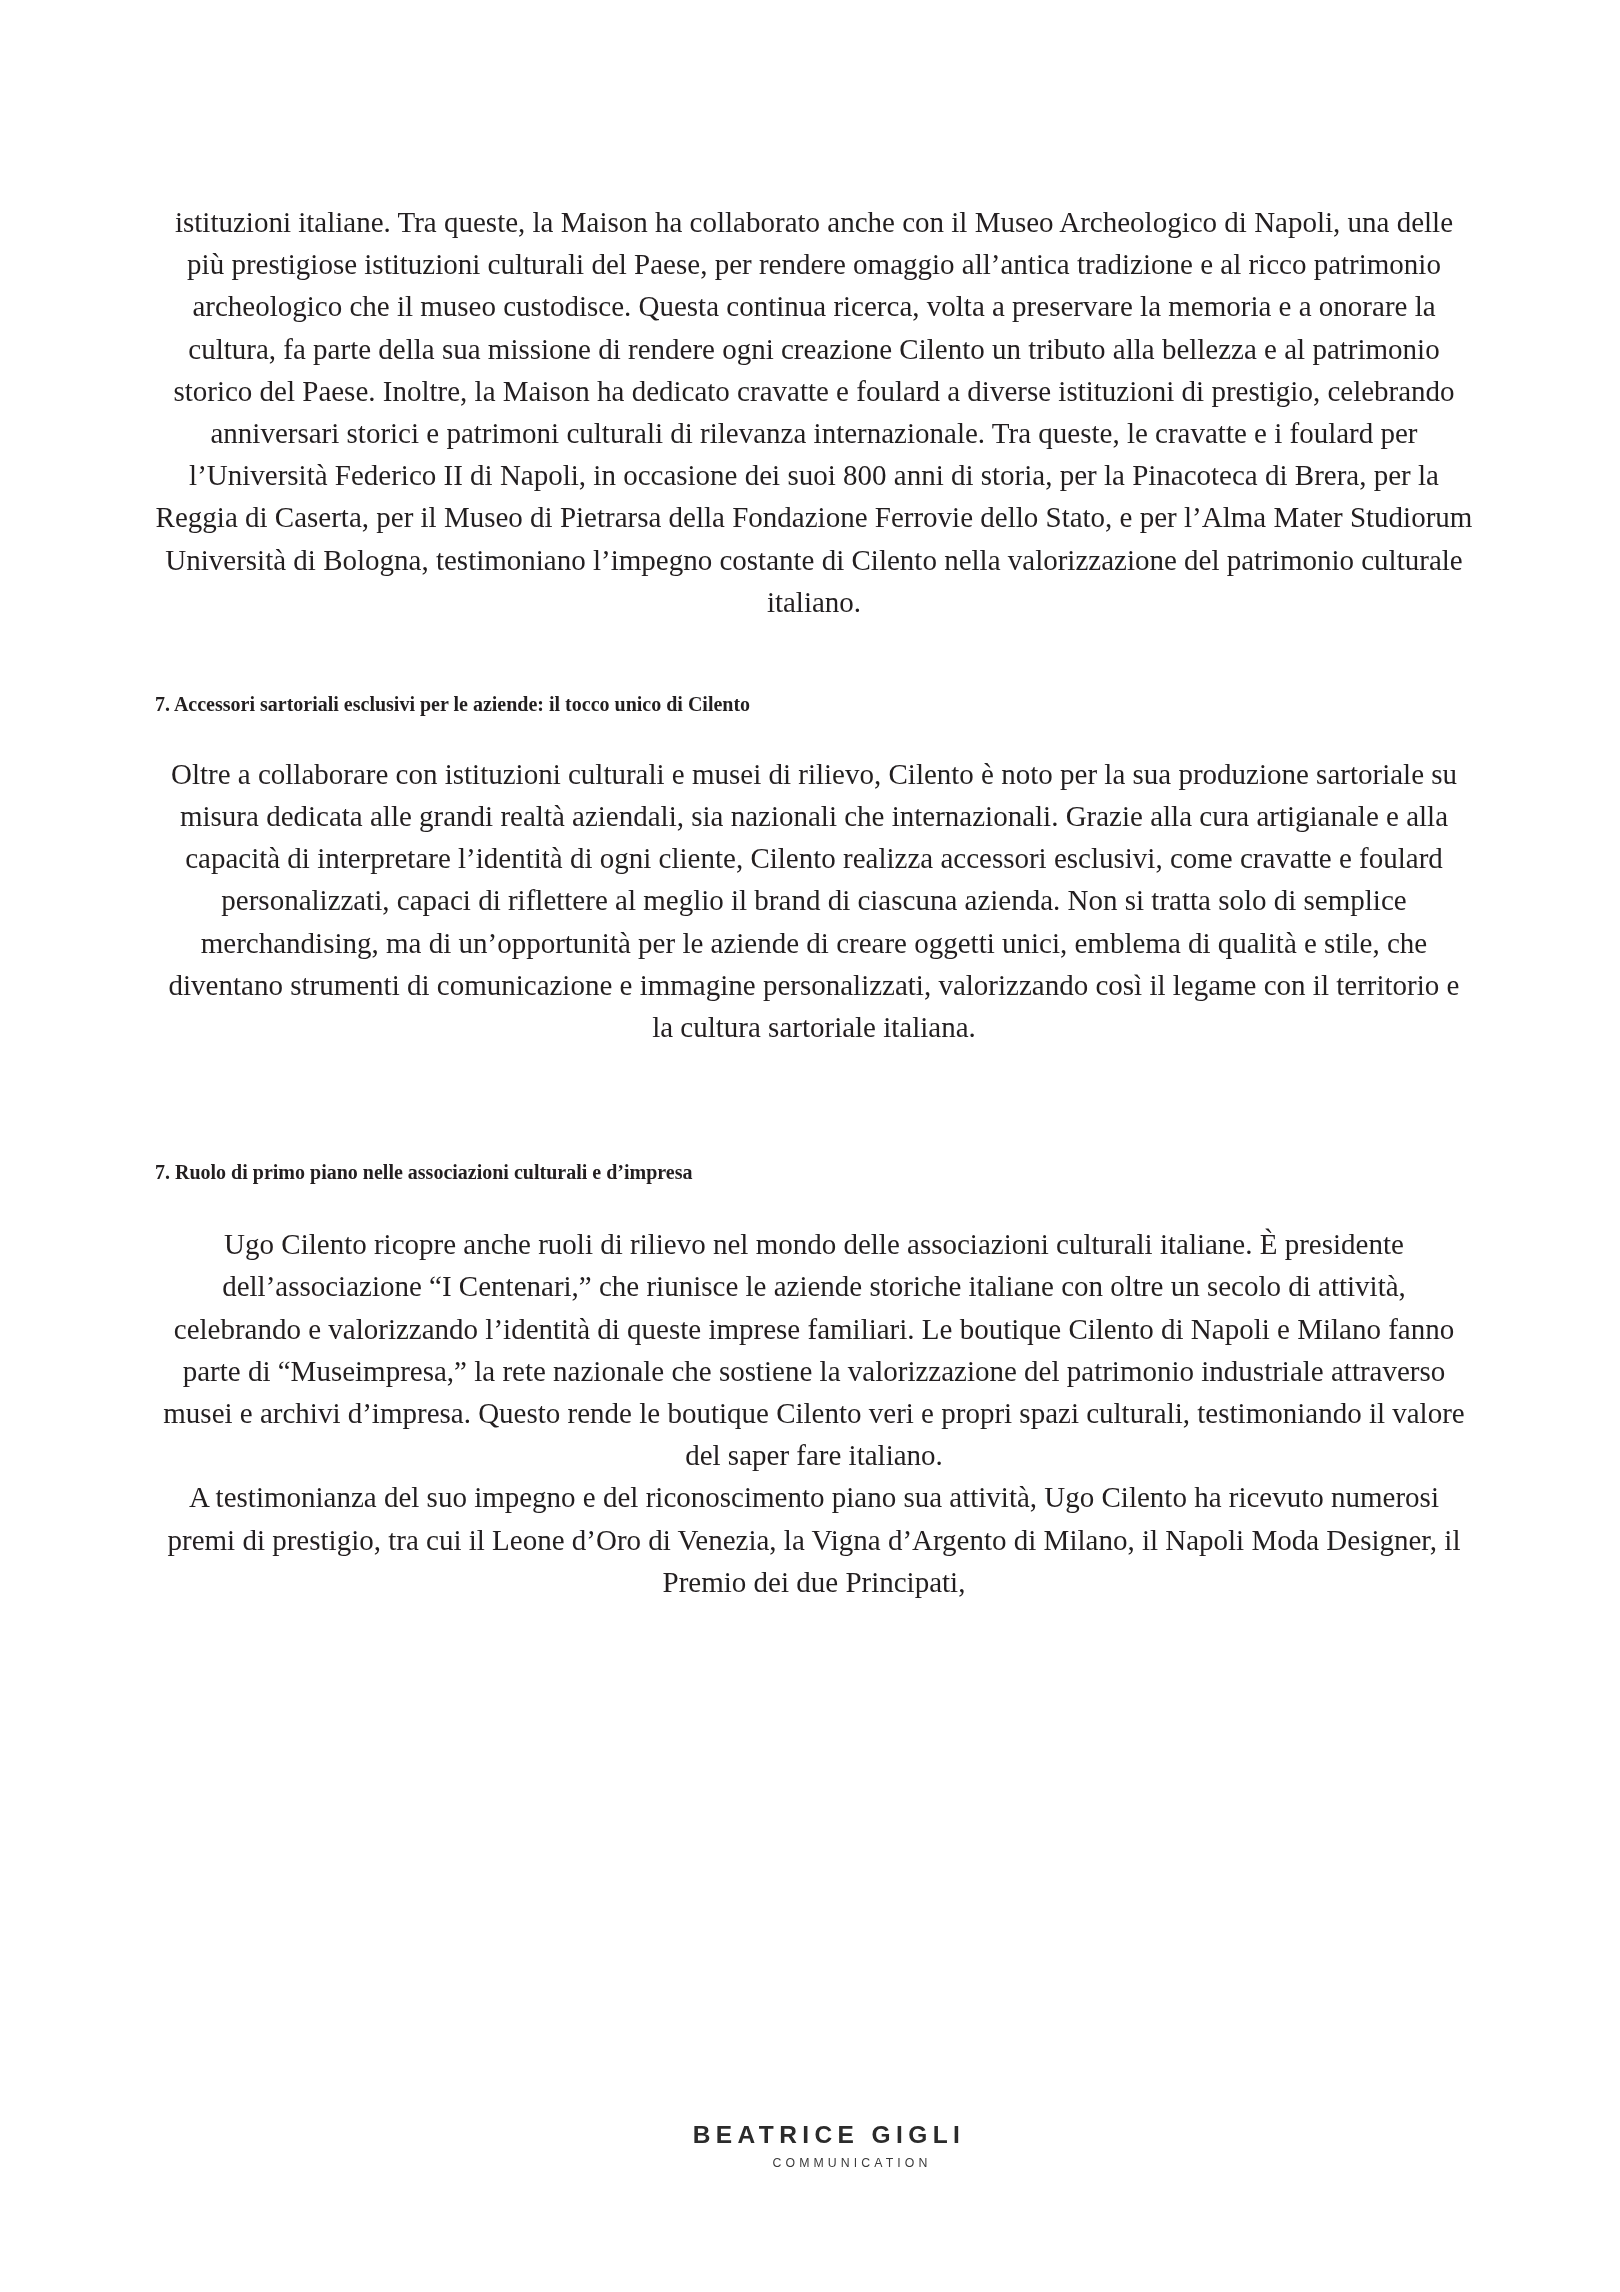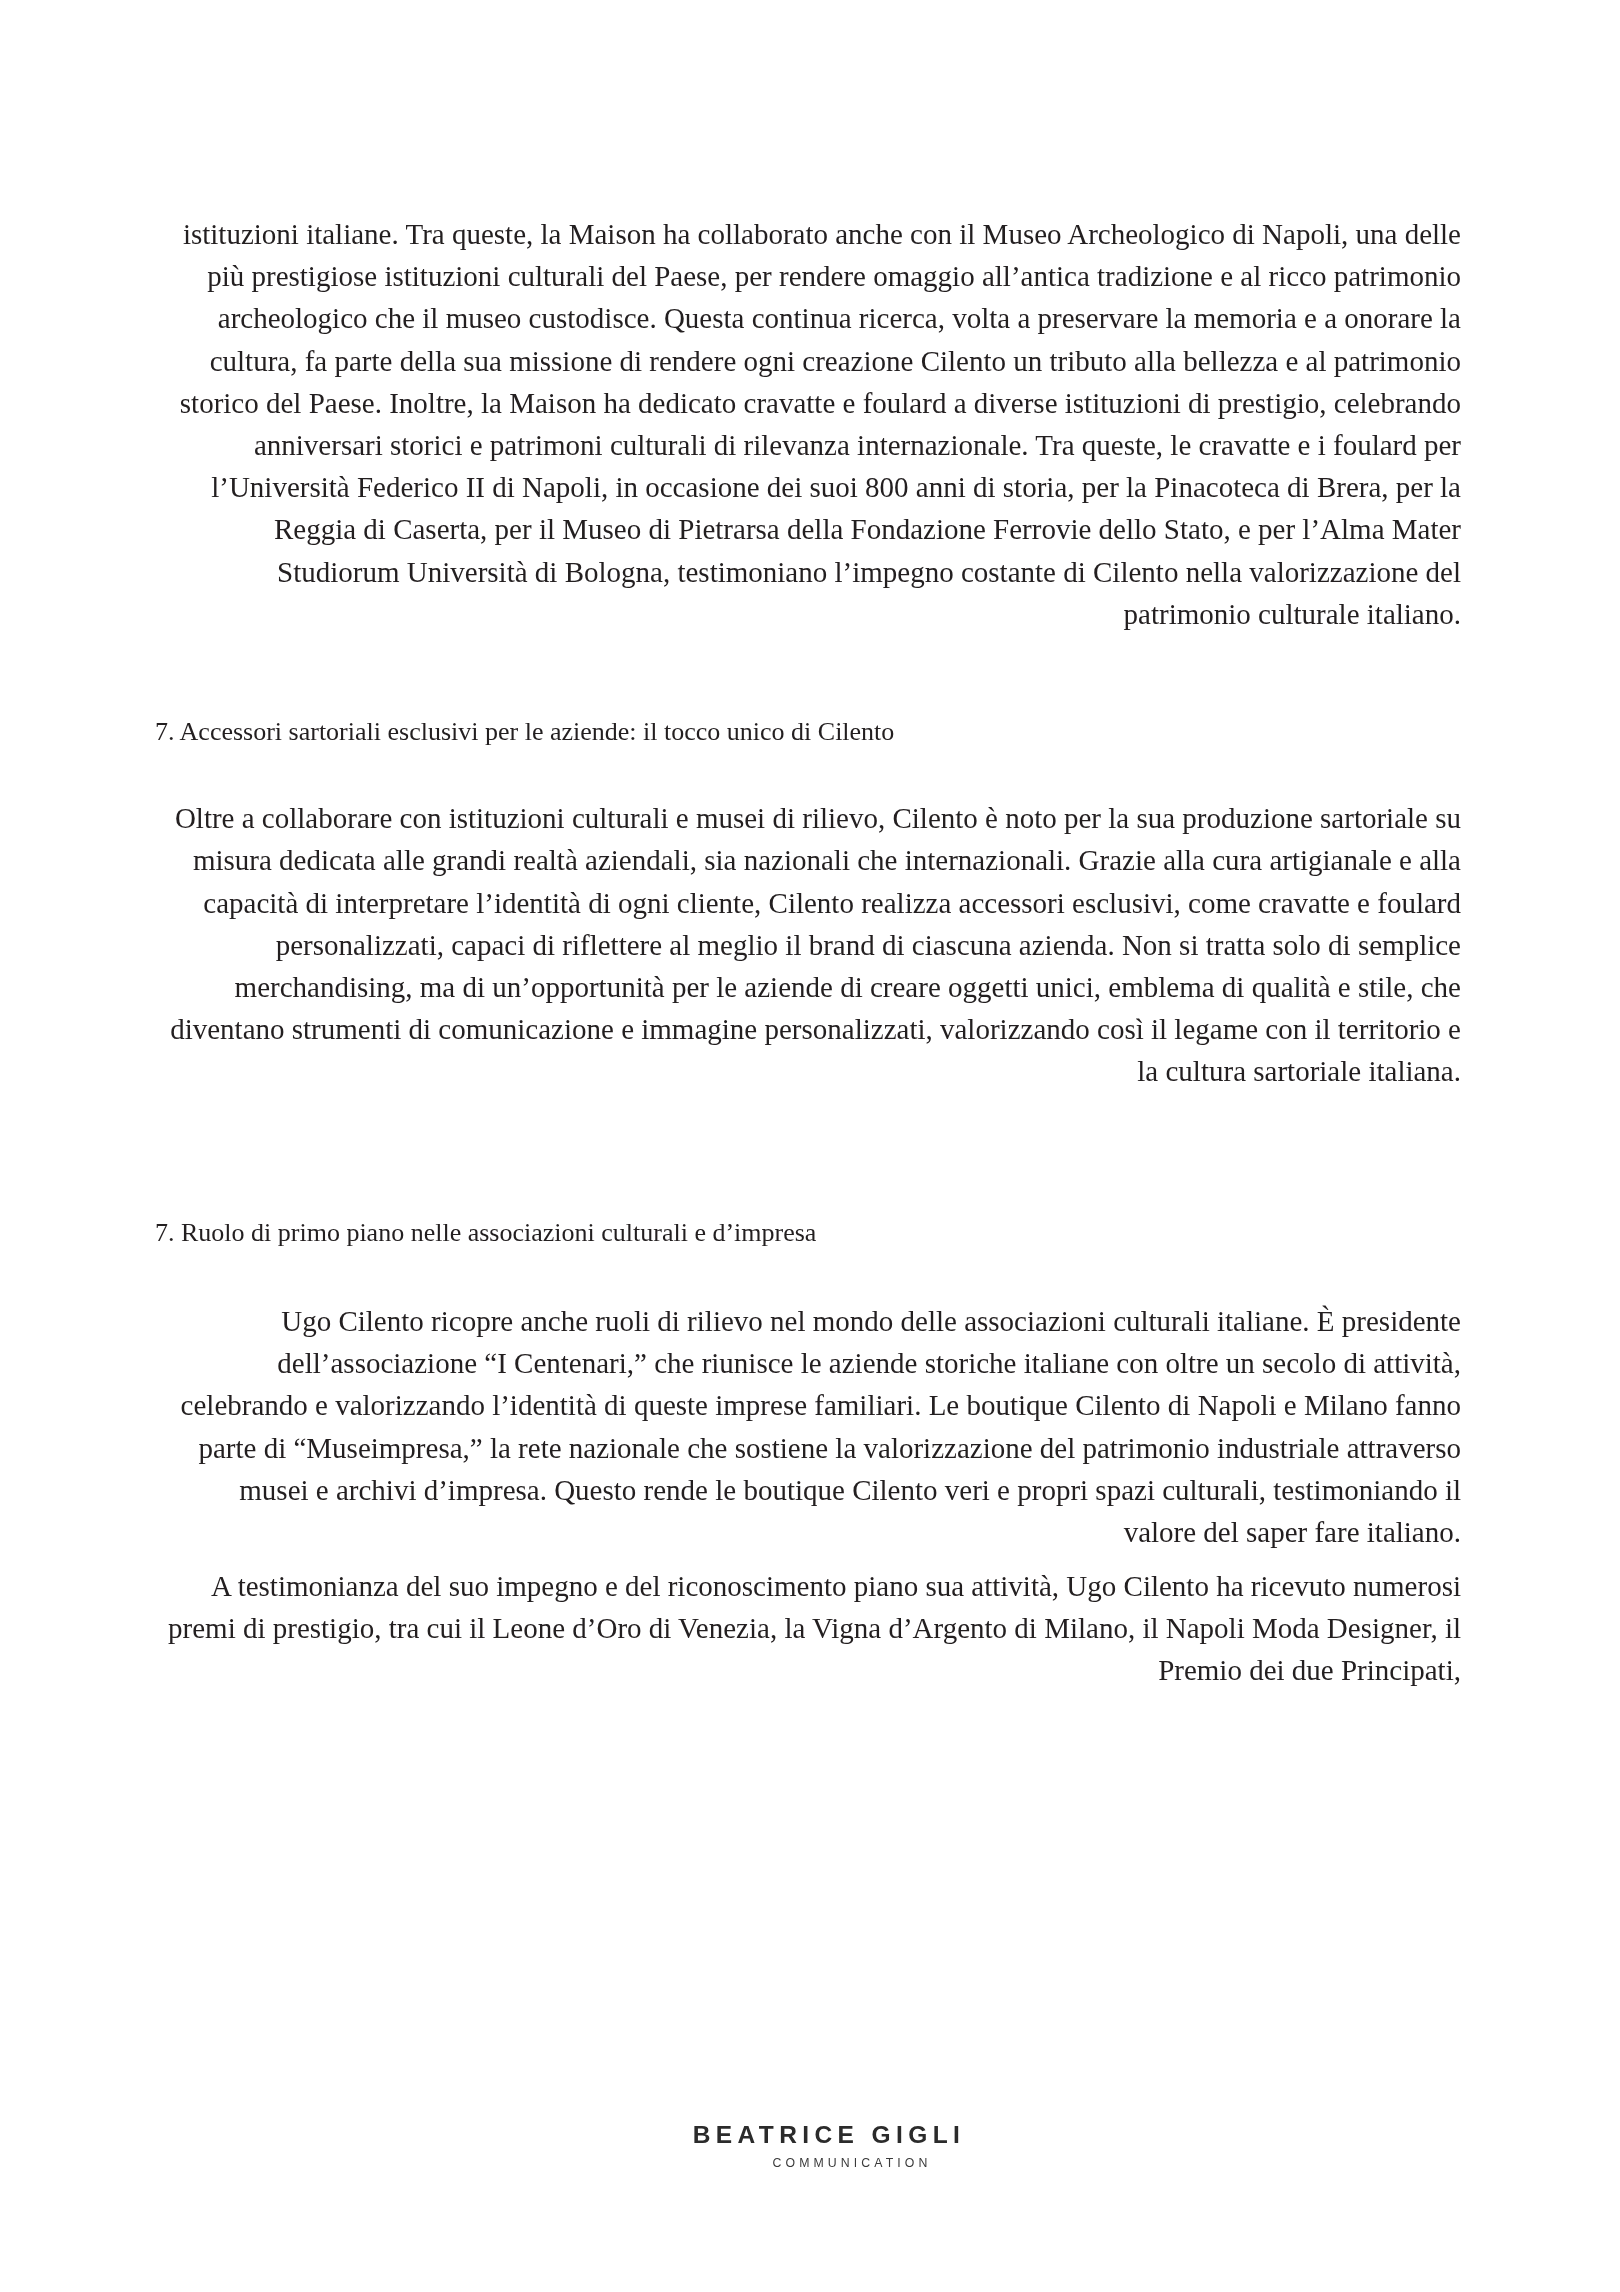--- a/index.html
+++ b/index.html
@@ -17,30 +17,30 @@
     color: #231f20;
     overflow: hidden;
   }
   .content {
     position: absolute;
     left: 155px;
     top: 201px;
     width: 1318px;
   }
   p.body-text {
-    margin: 12px;
+    margin: 0;
     font-size: 29px;
     line-height: 1.455;
-    text-align: right;
+    text-align: center;
     color: #231f20;
   }
   h2.section-heading {
     margin: 0;
-    font-size: 26px;
-    font-weight: normal;
+    font-size: 20px;
+    font-weight: bold;
     line-height: 1.4;
     color: #231f20;
   }
   .gap-before-heading-1 { height: 67px; }
   .gap-after-heading-1 { height: 35px; }
   .gap-before-heading-2 { height: 110px; }
   .gap-after-heading-2 { height: 37px; }
 
   .footer {
     position: absolute;

